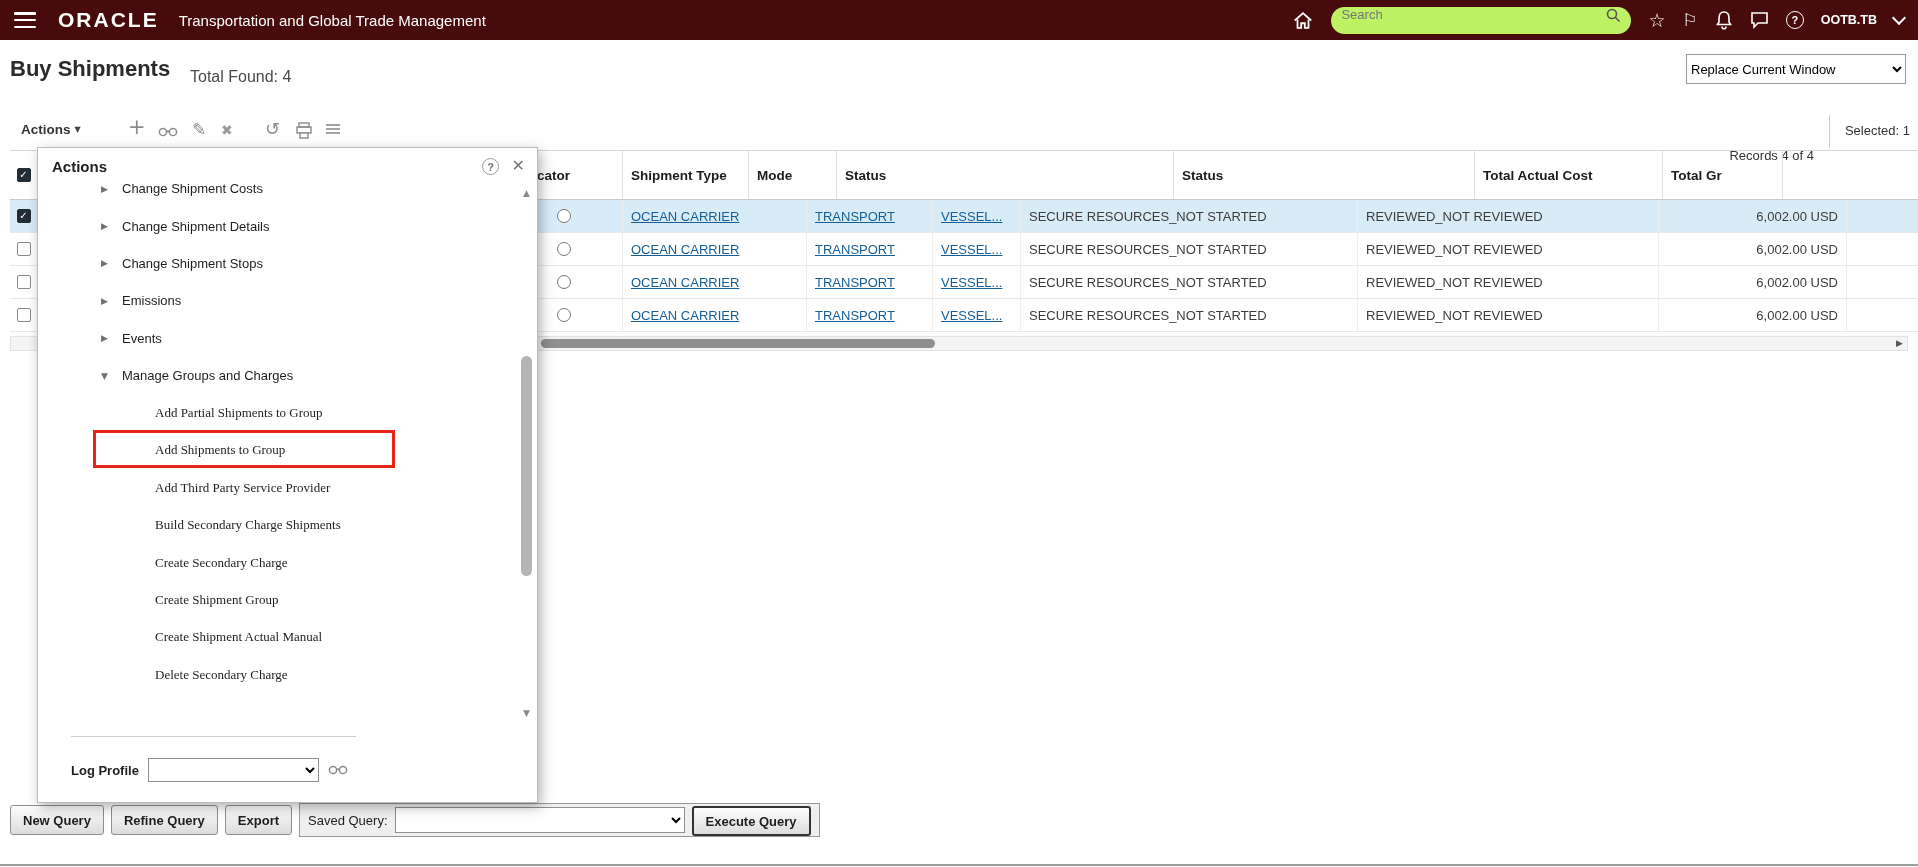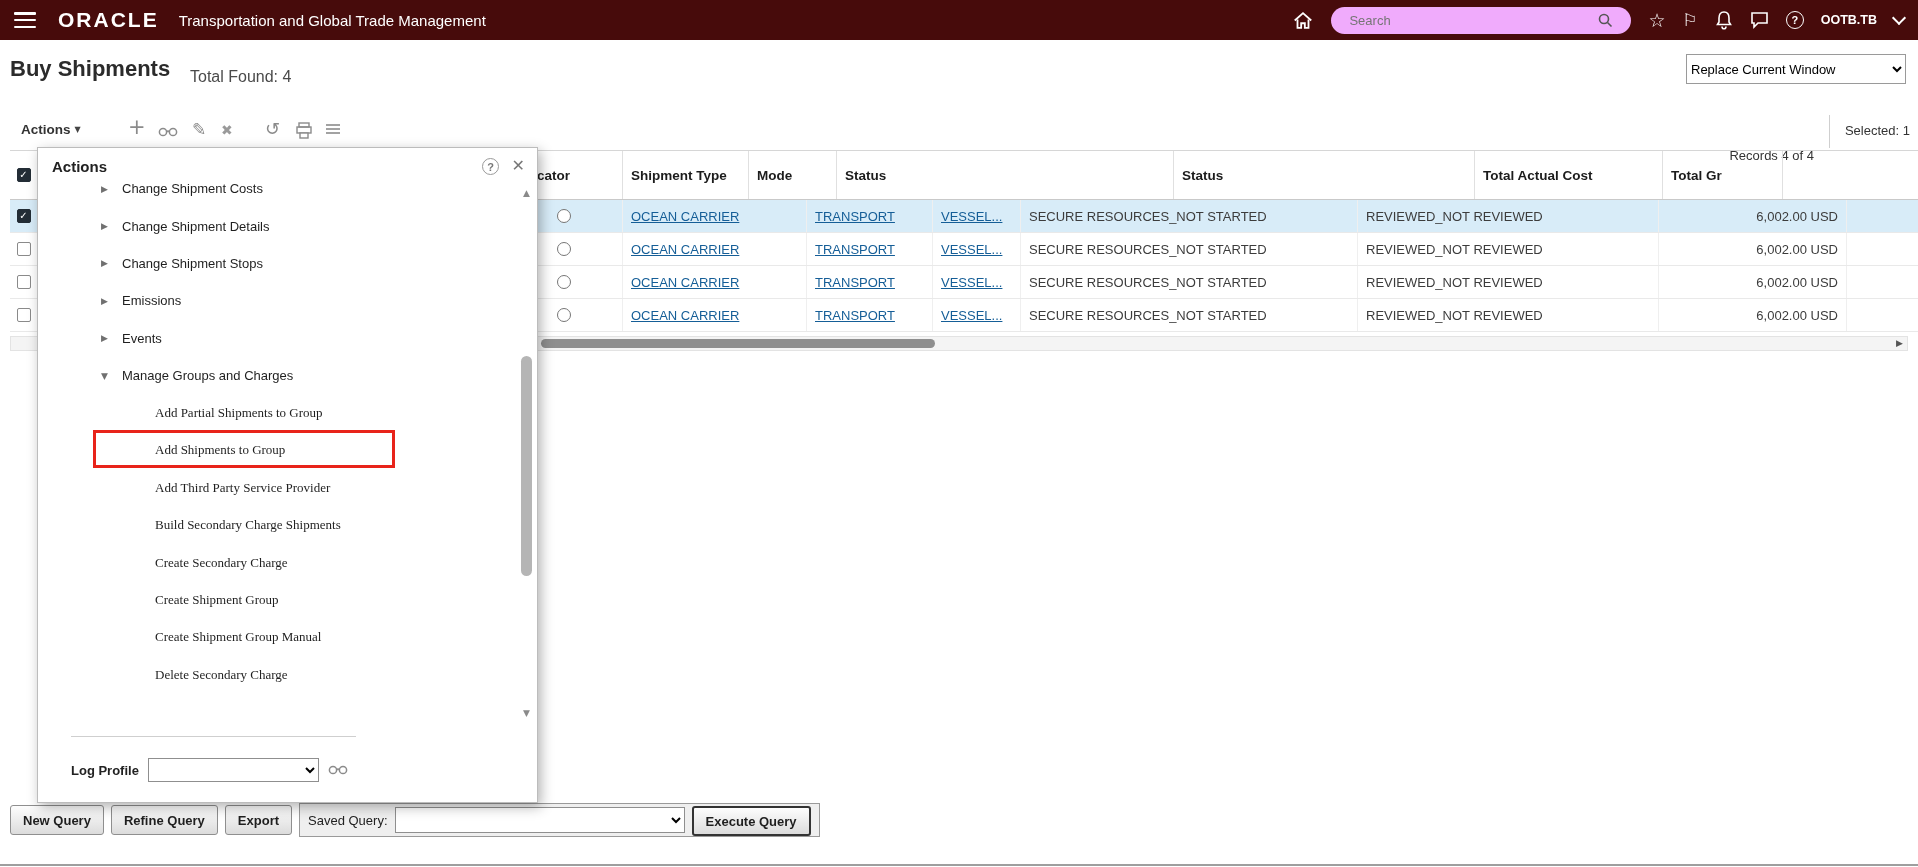--- a/index.html
+++ b/index.html
@@ -9,22 +9,22 @@
 
   
   .topbar { position:absolute; top:0; left:0; width:100%; height:40px;
     background:#470b0b; display:flex; align-items:center; padding:0 14px; z-index:30; }
   .hamburger { width:22px; height:16px; display:flex; flex-direction:column;
     justify-content:space-between; cursor:pointer; margin-right:22px; }
   .hamburger div { height:2.5px; background:#fff; border-radius:1px; }
   .brand { color:#fff; font-weight:700; font-size:21px; letter-spacing:2px; }
   .app-title { color:#fff; font-size:15px; margin-left:20px; }
   .topbar-right { margin-left:auto; display:flex; align-items:center; gap:17px; }
-  .search-pill { width:300px; height:27px; background:#f0abfc; border-radius:14px;
-    display:flex; align-items:center; padding:0 18px; }
+  .search-pill { width:300px; height:27px; background:#bef264; border-radius:14px;
+    display:flex; align-items:flex-start; padding:0 10px; }
   .search-pill input { flex:1; border:none; outline:none; font-size:13px; color:#333;
     background:transparent; font-family:"Liberation Sans", sans-serif; }
   .top-ico { color:#fff; font-size:19px; line-height:1; cursor:pointer; }
   .help-circle { width:18px; height:18px; border:1.6px solid #fff; border-radius:50%;
     color:#fff; font-size:11px; font-weight:700; display:flex; align-items:center;
     justify-content:center; cursor:pointer; }
   .user-label { color:#fff; font-size:12.5px; font-weight:700; cursor:pointer; }
   .chev-down { width:10px; height:10px; border-right:2px solid #fff;
     border-bottom:2px solid #fff; transform:rotate(45deg); margin-top:-5px; cursor:pointer; }
 
@@ -358,21 +358,21 @@
     <div class="itm sub">
       <span class="lbl">Build Secondary Charge Shipments</span>
     </div>
     <div class="itm sub">
       <span class="lbl">Create Secondary Charge</span>
     </div>
     <div class="itm sub">
       <span class="lbl">Create Shipment Group</span>
     </div>
     <div class="itm sub">
-      <span class="lbl">Create Shipment Group Manual</span>
+      <span class="lbl">Create Shipment Actual Manual</span>
     </div>
     <div class="itm sub">
       <span class="lbl">Delete Secondary Charge</span>
     </div>
     <div class="redbox"></div>
   </div>
 
   <div class="dlg-scroll">
     <span class="sarrow up glyph">▲</span>
     <div class="vthumb"></div>

